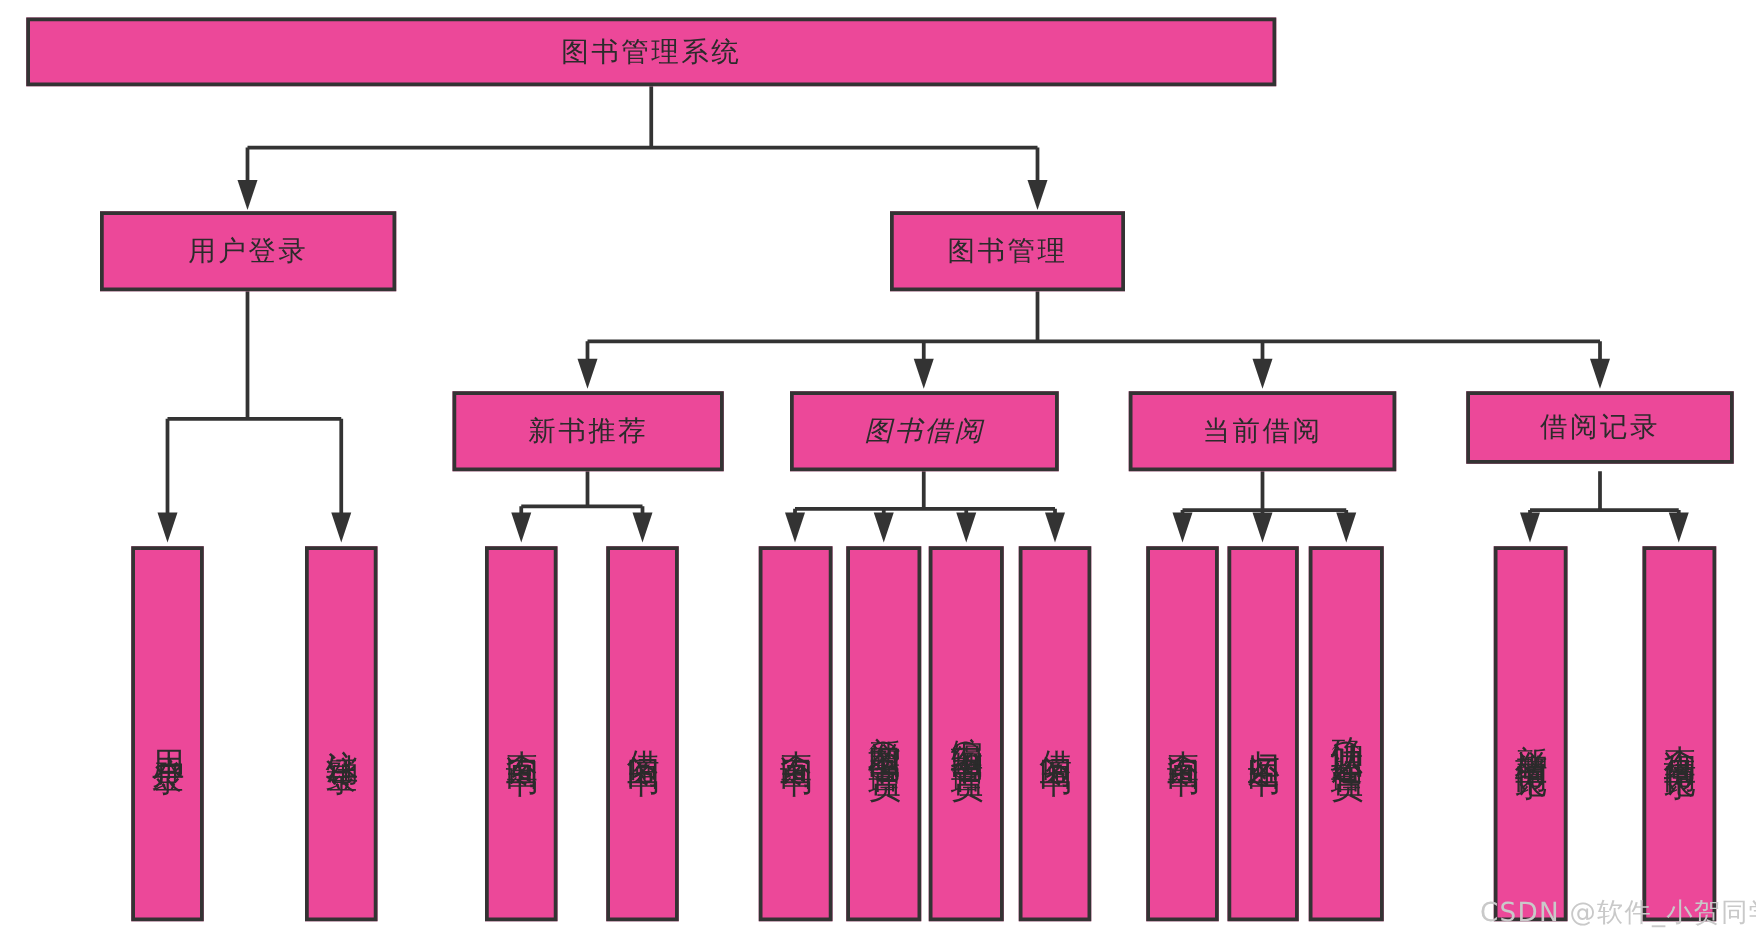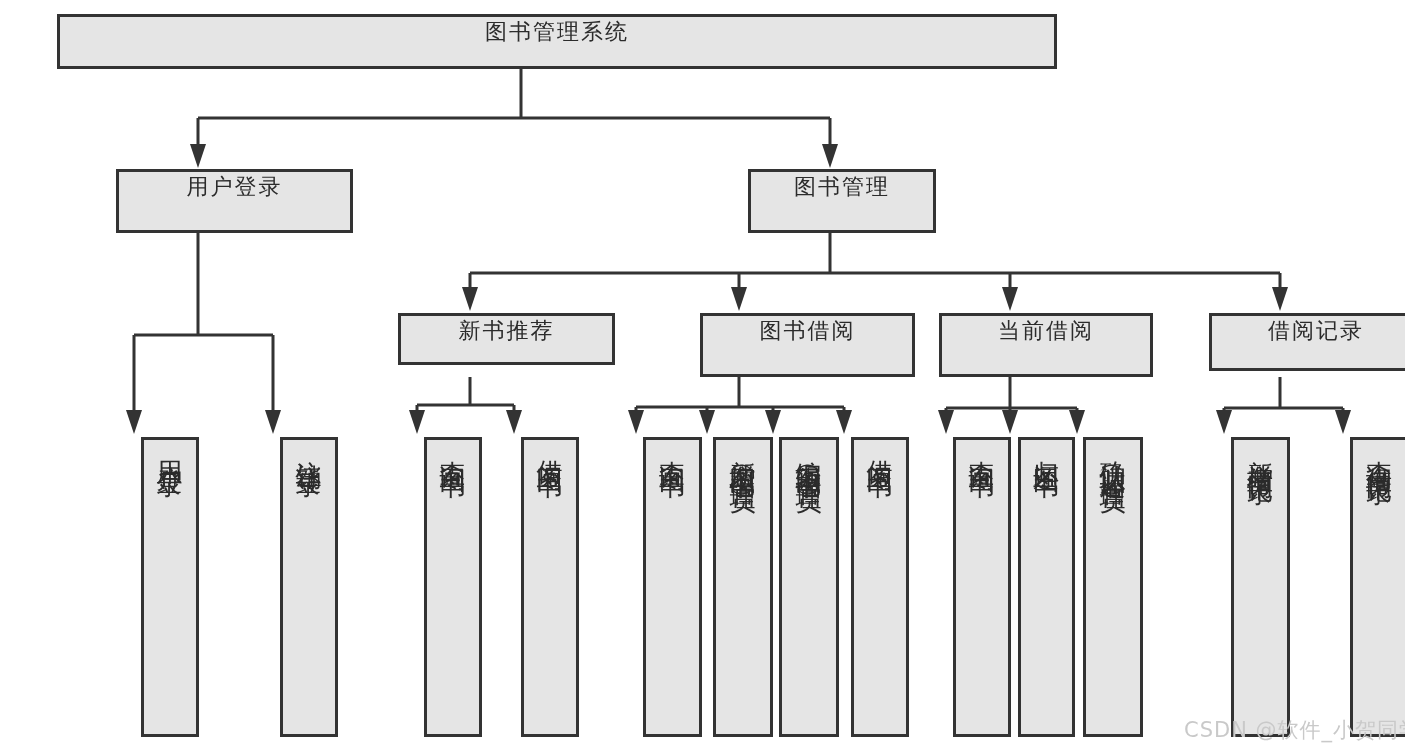--- a/index.html
+++ b/index.html
@@ -11,30 +11,29 @@
     font-family: "DejaVu Sans", "Liberation Sans", sans-serif;
     overflow: hidden;
   }
   #connectors {
     position: absolute;
     left: 0; top: 0;
   }
   .node {
     position: absolute;
     box-sizing: border-box;
-    background: #e5e5e5;
+    background: #ec4899;
     border: 3px solid #333333;
     display: flex;
-    align-items: flex-start;
+    align-items: center;
     justify-content: center;
     color: #2b2b2b;
     font-size: 22px;
     letter-spacing: 2px;
     white-space: nowrap;
-    margin-left: 36px;
   }
   .leaf {
     font-size: 26px;
   }
   .leaf .vtext {
     writing-mode: vertical-rl;
     text-orientation: mixed;
     letter-spacing: 4px;
     line-height: 1;
   }
@@ -91,24 +90,24 @@
     <span>图书管理系统</span>
   </div>
 
   <div class="node" style="left:80px; top:169px; width:237px; height:64px;">
     <span>用户登录</span>
   </div>
   <div class="node" style="left:712px; top:169px; width:188px; height:64px;">
     <span>图书管理</span>
   </div>
 
-  <div class="node" style="left:362px; top:313px; width:217px; height:52px;">
+  <div class="node" style="left:362px; top:313px; width:217px; height:64px;">
     <span>新书推荐</span>
   </div>
-  <div class="node" style="left:664px; top:313px; width:215px; height:64px;">
+  <div class="node" style="left:632px; top:313px; width:215px; height:64px;font-style:italic;">
     <span>图书借阅</span>
   </div>
   <div class="node" style="left:903px; top:313px; width:214px; height:64px;">
     <span>当前借阅</span>
   </div>
   <div class="node" style="left:1173px; top:313px; width:214px; height:58px;">
     <span>借阅记录</span>
   </div>
 
   <div class="node leaf" style="left:105px; top:437px; width:58px; height:300px;">

